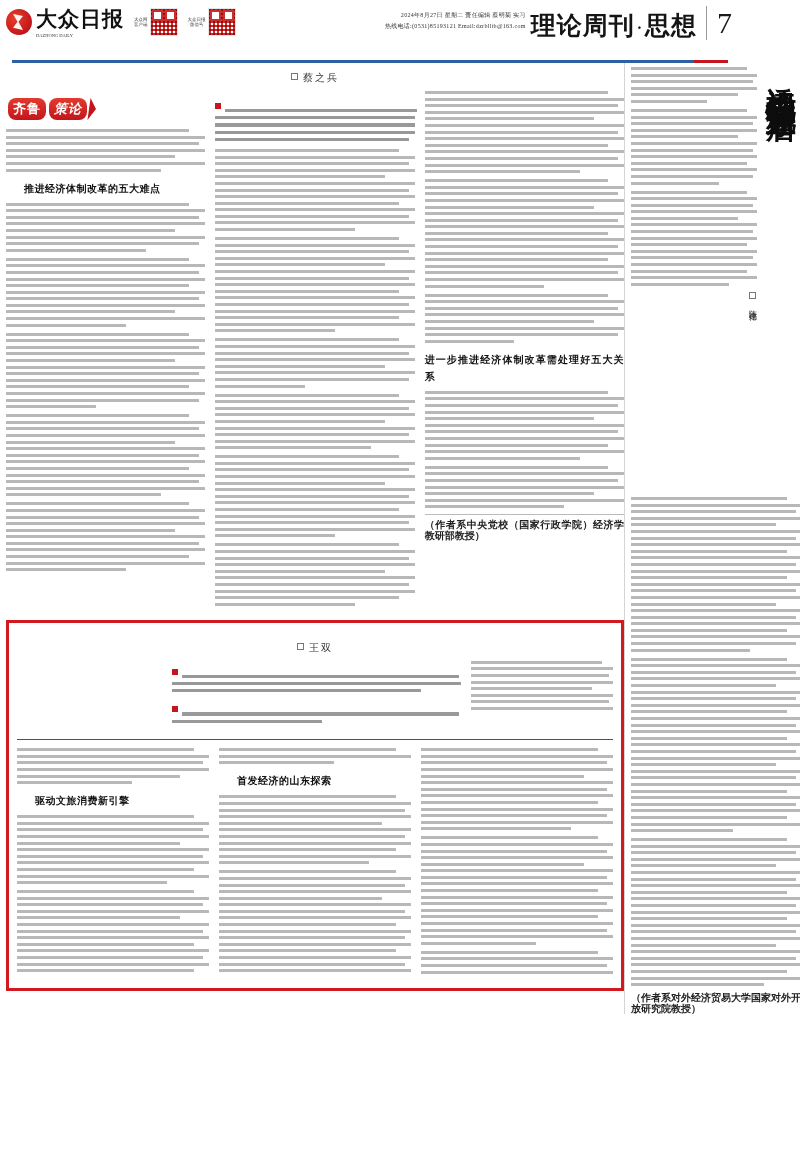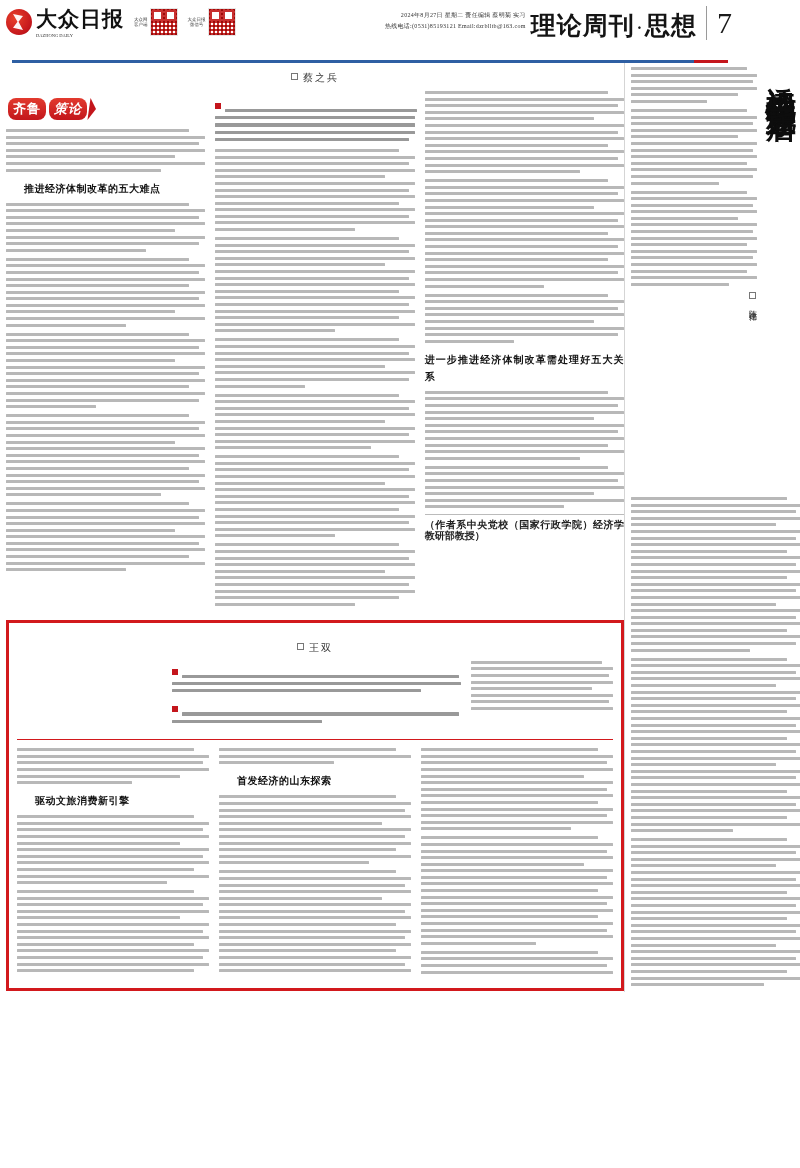--- a/index.html
+++ b/index.html
@@ -753,16 +753,17 @@
           <div class="ln s97"></div>
         <div class="ln s100"></div>
           <div class="ln s85"></div>
           <div class="ln s100"></div>
         <div class="ln s97"></div>
           <div class="ln s100"></div>
           <div class="ln s92"></div>
         <div class="ln s100"></div>
           <div class="ln s78"></div>
       </div>
+      <div class="credit">（作者系对外经济贸易大学国家对外开放研究院教授）</div>
     </div>
 
   </div>
 </div>
 
 </body></html>

